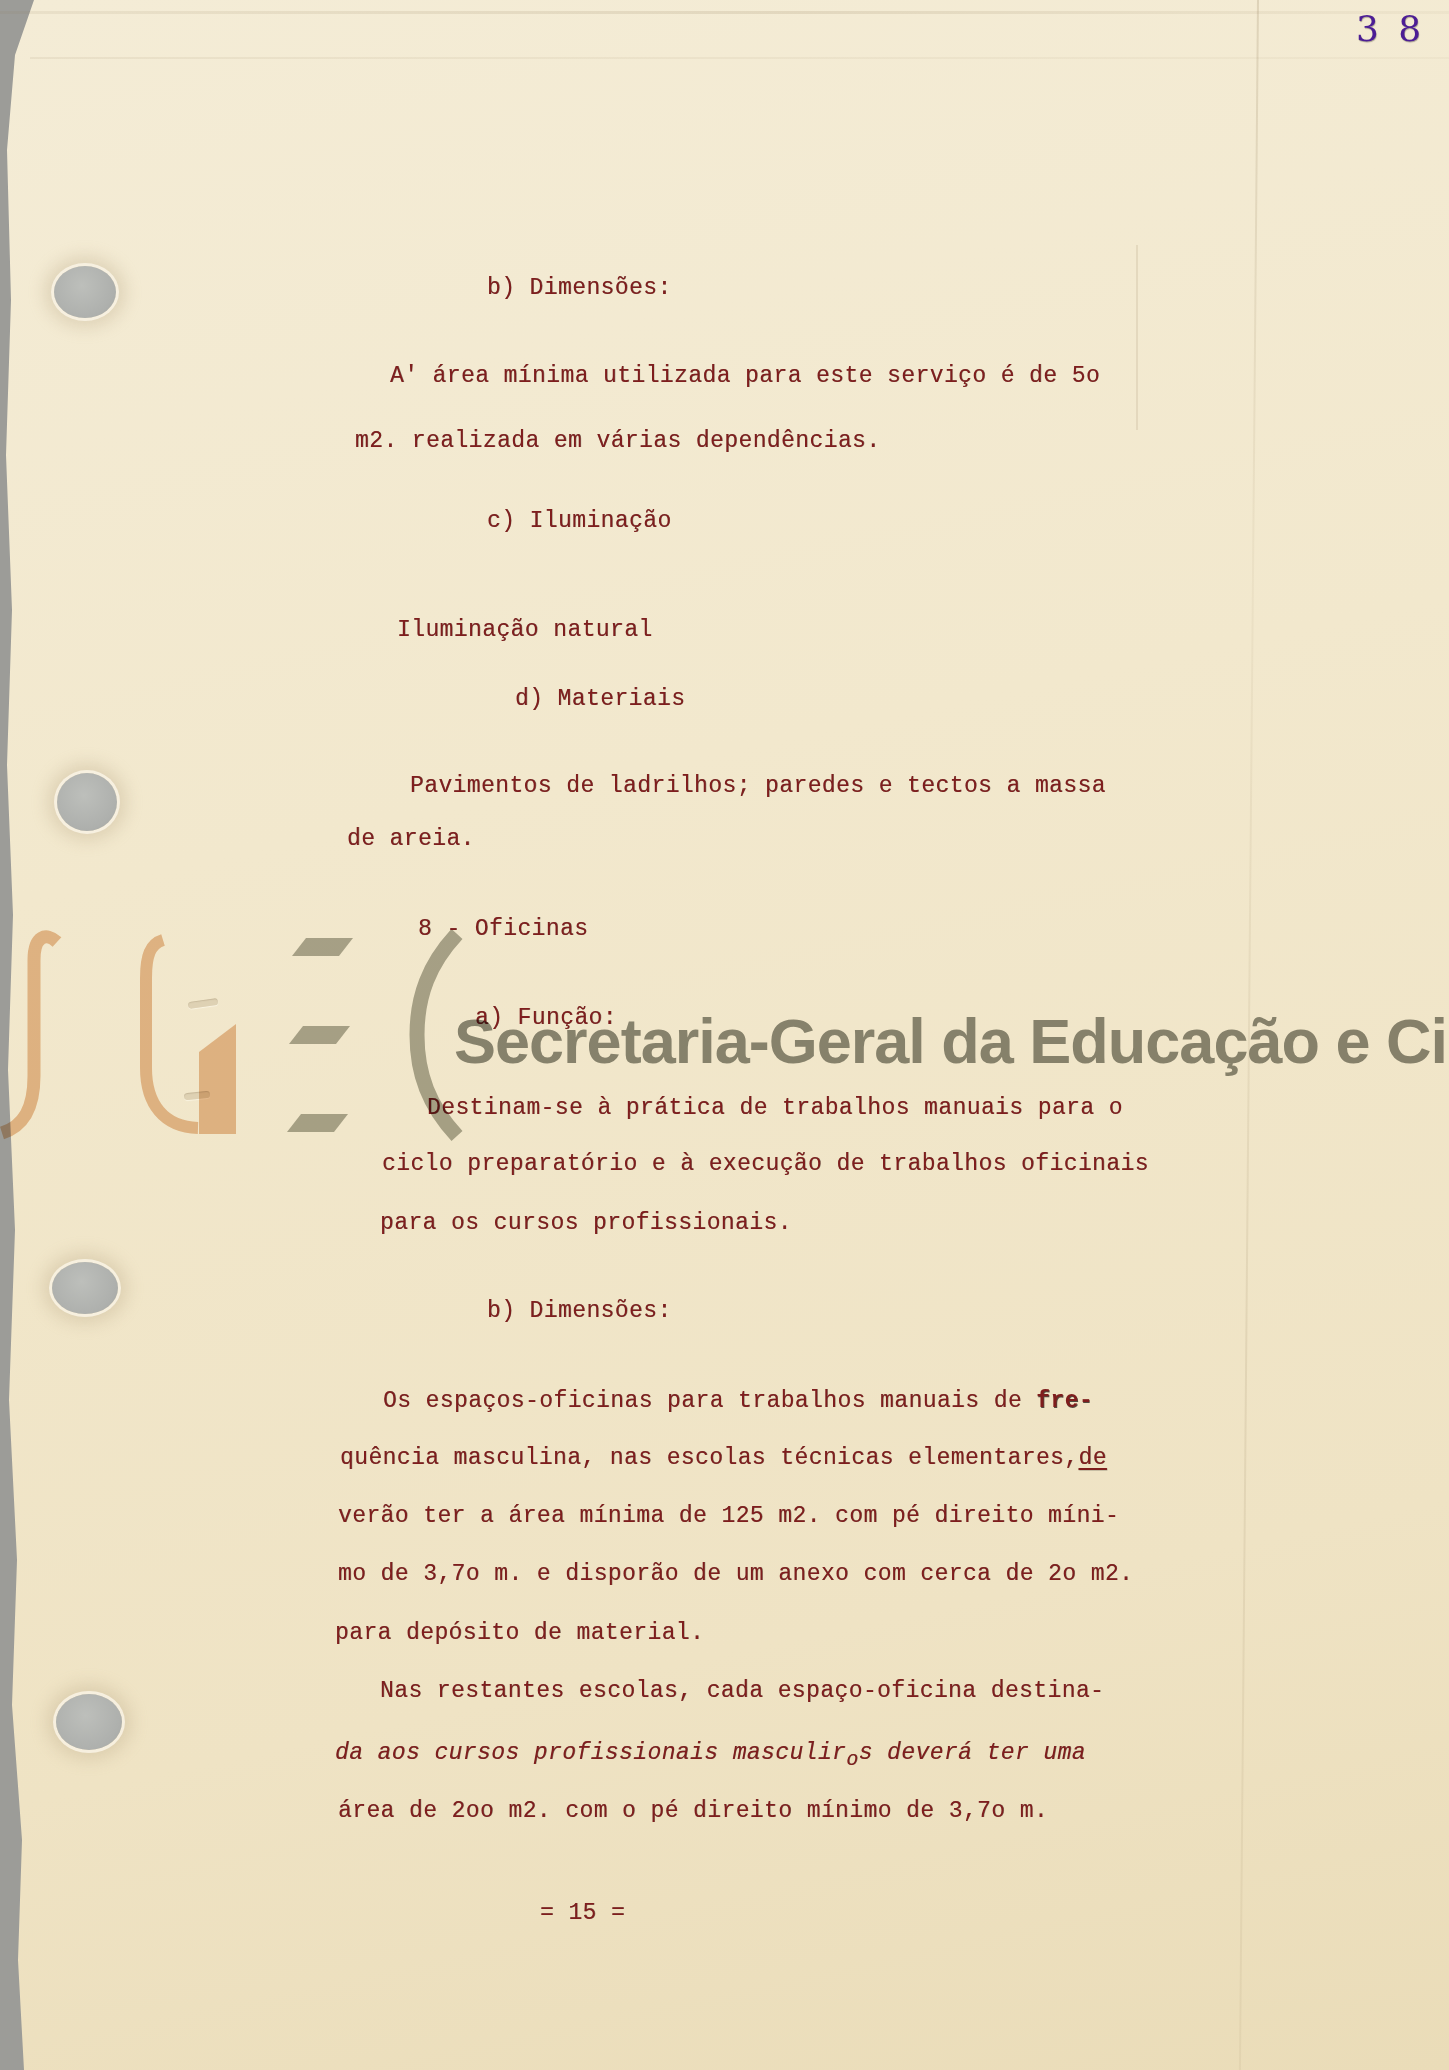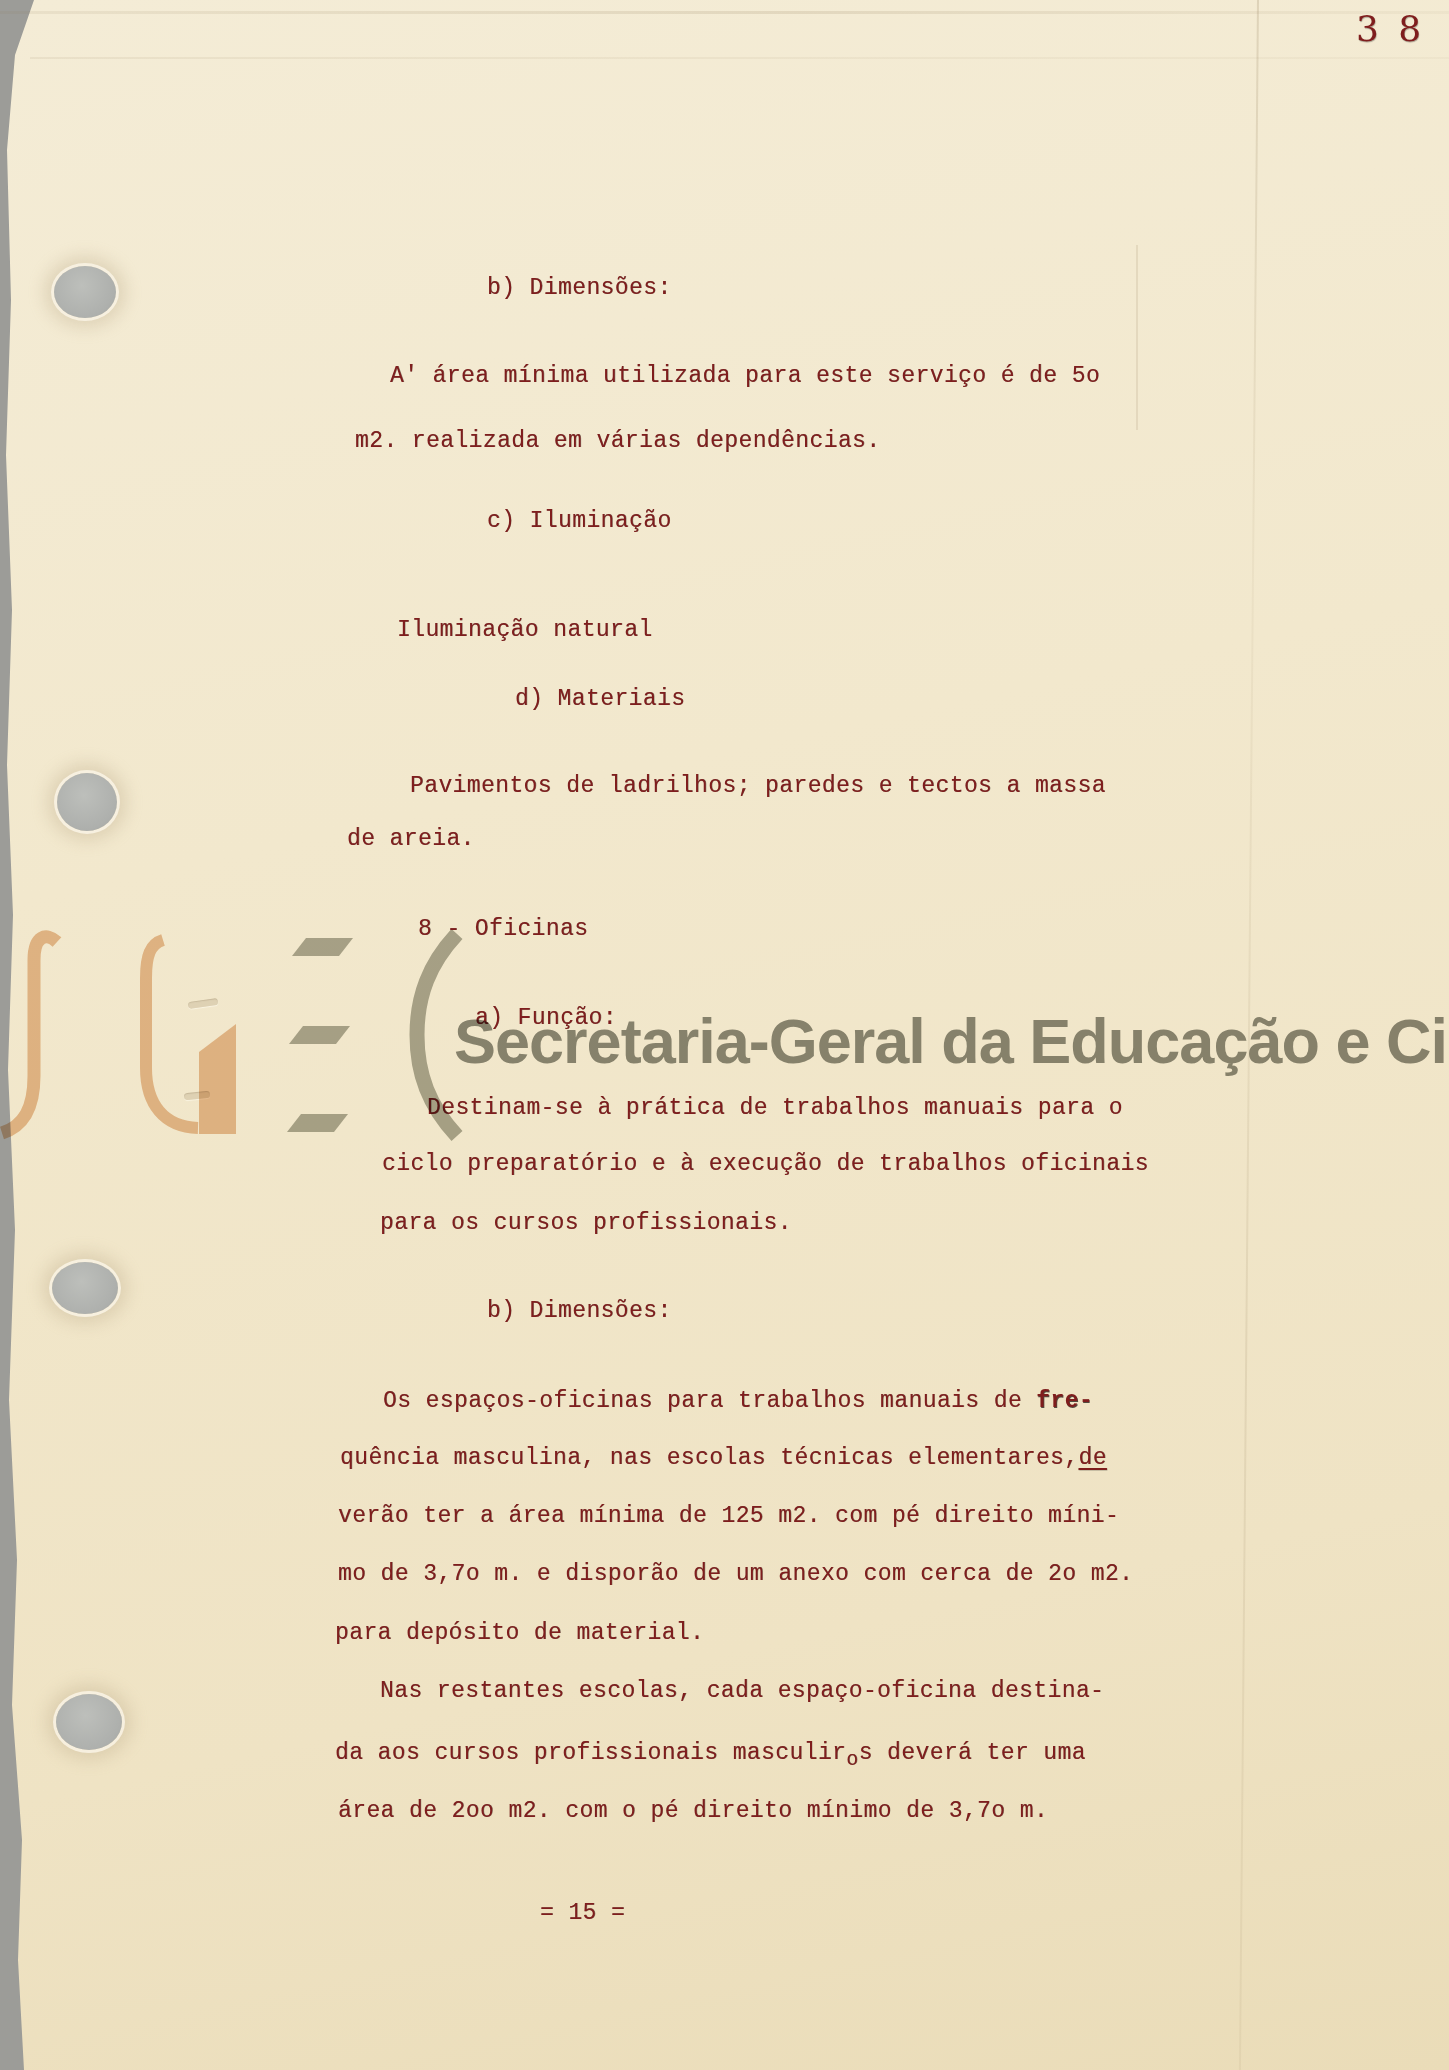--- a/index.html
+++ b/index.html
@@ -23,21 +23,21 @@
     position:absolute;z-index:2;white-space:pre;
     font-size:23px;letter-spacing:.4px;line-height:1.18;
     color:#7f1d1d;text-shadow:.4px .4px .5px rgba(57,52,44,.55);text-align:right;
   }
   .hvy{font-weight:bold;text-shadow:.7px .5px .6px rgba(40,36,30,.8);}
   .und{text-decoration:underline;text-underline-offset:4px;}
   .subo{position:relative;top:6px;font-size:20px;}
   .stamp{
     position:absolute;z-index:2;left:1356px;top:8px;
     font-family:"DejaVu Serif",serif;font-size:36px;letter-spacing:4px;
-    color:#7f1d1d;text-shadow:.5px .5px .8px rgba(70,64,55,.4);
+    color:#4c1d95;text-shadow:.5px .5px .8px rgba(70,64,55,.4);
   }
   .wm-text{
     position:absolute;z-index:3;left:454px;top:1005px;white-space:nowrap;
     font-family:"Liberation Sans",sans-serif;font-weight:bold;
     font-size:63px;letter-spacing:-1px;color:#75766c;opacity:.82;
     mix-blend-mode:multiply;
   }
   .wm-logo{position:absolute;z-index:3;left:0;top:930px;mix-blend-mode:multiply;opacity:.92;}
   .hole{
     position:absolute;z-index:5;border-radius:50%;
@@ -84,21 +84,21 @@
 
   <div class="tl" style="left:383px;top:1388px;"><span>Os espaços-oficinas para trabalhos manuais de </span><span class="hvy">fre-</span></div>
 
   <div class="tl" style="left:340px;top:1445px;"><span>quência masculina, nas escolas técnicas elementares,</span><span class="und">de</span></div>
 
   <div class="tl" style="left:338px;top:1503px;">verão ter a área mínima de 125 m2. com pé direito míni-</div>
   <div class="tl" style="left:338px;top:1561px;">mo de 3,7o m. e disporão de um anexo com cerca de 2o m2.</div>
   <div class="tl" style="left:335px;top:1620px;">para depósito de material.</div>
   <div class="tl" style="left:380px;top:1678px;">Nas restantes escolas, cada espaço-oficina destina-</div>
 
-  <div class="tl" style="left:335px;top:1740px;"><span>da aos cursos profissionais masculir</span><span class="subo">o</span><span>s deverá ter uma</span></div>
+  <div class="tl" style="left:335px;top:1740px;font-style:italic;"><span>da aos cursos profissionais masculir</span><span class="subo">o</span><span>s deverá ter uma</span></div>
 
   <div class="tl" style="left:338px;top:1798px;">área de 2oo m2. com o pé direito mínimo de 3,7o m.</div>
   <div class="tl" style="left:540px;top:1900px;">= 15 =</div>
 
   <svg class="wm-logo" width="470" height="212" viewBox="0 0 470 212">
     <path d="M57 12 C46 2 34 6 34 30 L34 146 C34 178 24 196 2 203" stroke="#e9bf99" stroke-width="13" fill="none"></path>
     <path d="M163 10 C150 14 146 26 146 48 L146 138 C146 174 164 197 198 198" stroke="#e9bf99" stroke-width="12" fill="none"></path>
     <path d="M199 204 L236 204 L236 94 L199 122 Z" fill="#e9bf99"></path>
     <path d="M306 8 L353 8 L339 26 L292 26 Z" fill="#a8a99e"></path>
     <path d="M303 96 L350 96 L336 114 L289 114 Z" fill="#a8a99e"></path>

